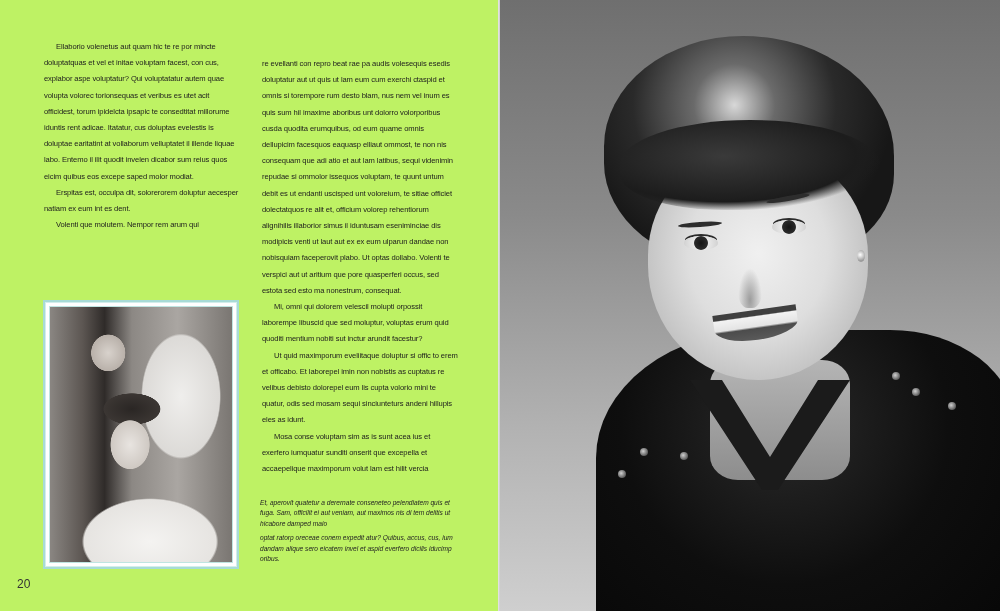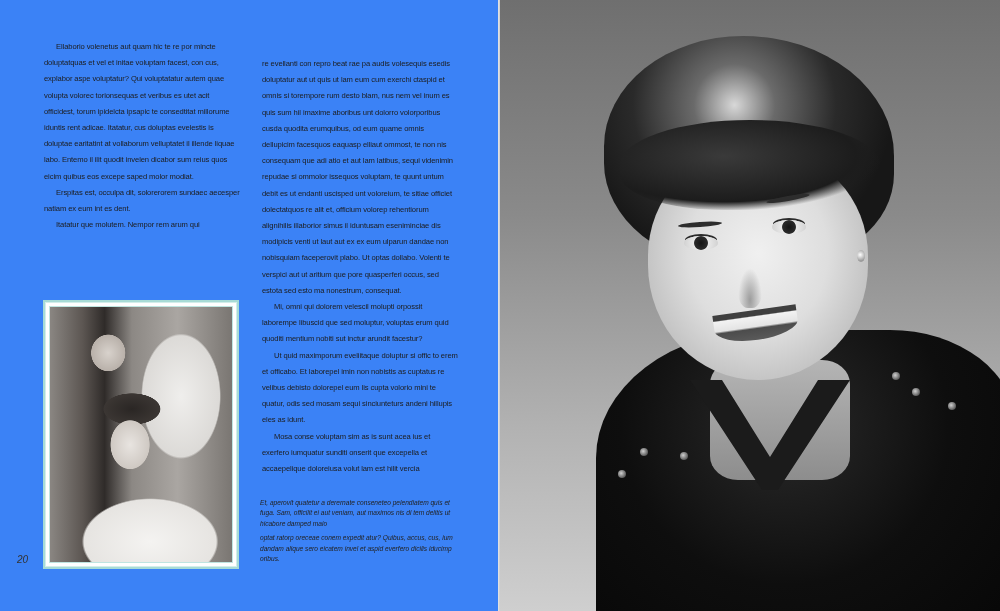--- a/index.html
+++ b/index.html
@@ -1,33 +1,33 @@
 <!DOCTYPE html>
 <html><head>
   <meta charset="utf-8">
   <style>
     html, body { margin:0; padding:0; }
     body { width:1000px; height:611px; position:relative; overflow:hidden; background:#ffffff; font-family:"Liberation Sans", sans-serif; }
     .spread { position:absolute; left:0; top:0; width:1000px; height:611px; }
-    .left-page { position:absolute; left:0; top:0; width:500px; height:611px; background:#3b82f6; }
+    .left-page { position:absolute; left:0; top:0; width:500px; height:611px; background:#bef264; }
     .col { position:absolute; font-size:7.6px; line-height:16.2px; color:#1c1c1c; letter-spacing:-0.1px; }
     .col p { margin:0; text-indent:12px; }
     .col p.noindent { text-indent:0; }
     .col1 { left:44px; top:39px; width:198px; }
     .col2 { left:262px; top:56px; width:196px; }
     .frame { position:absolute; left:43px; top:300px; width:192px; height:265px; border:2px solid #a7dbd6; background:#ffffff; box-shadow:0 0 0 1px #d3eeeb inset; }
     .frame-inner { position:absolute; left:4px; top:4px; right:4px; bottom:4px; border:1px solid #bfe5e1; overflow:hidden; }
     .photo-small { position:absolute; inset:0; background:
         radial-gradient(ellipse 32px 40px at 44% 54%, #e8e4e0 0%, #cfc9c3 60%, rgba(0,0,0,0) 62%),
         radial-gradient(ellipse 40px 22px at 45% 40%, #2a2624 0%, #3b3633 70%, rgba(0,0,0,0) 72%),
         radial-gradient(ellipse 28px 30px at 32% 18%, #d8d2cc 0%, #b9b1aa 60%, rgba(0,0,0,0) 62%),
         radial-gradient(ellipse 110px 70px at 55% 92%, #f4f3f1 0%, #e6e4e1 60%, rgba(0,0,0,0) 62%),
         radial-gradient(ellipse 70px 110px at 72% 35%, #efeeec 0%, #dcdad7 55%, rgba(0,0,0,0) 57%),
         linear-gradient(90deg, #8a8682 0%, #5c5652 18%, #2f2b29 30%, #8c8884 45%, #aaa6a2 70%, #7a7672 100%); }
-    .page-number { position:absolute; left:17px; top:554px; font-size:10px; color:#333;font-style:italic; }
+    .page-number { position:absolute; left:17px; top:577px; font-size:12px; color:#333; }
     .caption { position:absolute; left:260px; top:498px; width:200px; font-size:6.6px; line-height:10.4px; font-style:italic; color:#222; }
     .caption p { margin:0 0 4px 0; }
     .right-page { position:absolute; left:500px; top:0; width:500px; height:611px; overflow:hidden;
       background: linear-gradient(180deg, #6f6f6f 0%, #8a8a8a 35%, #b2b2b2 70%, #cfcfcf 100%); }
     .portrait { position:absolute; inset:0; }
     .hair { position:absolute; left:104px; top:36px; width:290px; height:230px; border-radius:48% 52% 40% 45%;
       background: radial-gradient(ellipse at 45% 30%, #d8d8d8 0%, #6a6a6a 18%, #2a2a2a 45%, #171717 70%); }
     .face { position:absolute; left:148px; top:150px; width:220px; height:230px; border-radius:46% 46% 50% 50%;
       background: radial-gradient(ellipse at 50% 45%, #f0f0f0 0%, #dedede 45%, #bcbcbc 80%, #9a9a9a 100%); }
     .fringe { position:absolute; left:120px; top:120px; width:260px; height:90px; border-radius:50% 50% 40% 40%;
@@ -49,29 +49,29 @@
     .gutter { position:absolute; left:498px; top:0; width:3px; height:611px; background:linear-gradient(90deg, #e8e8e8, #bdbdbd); }
   </style>
 </head>
 <body>
 
 <div class="spread">
 
   <div class="left-page">
     <div class="col col1">
       <p>Ellaborio volenetus aut quam hic te re por mincte doluptatquas et vel et initae voluptam facest, con cus, explabor aspe voluptatur? Qui voluptatatur autem quae volupta volorec torionsequas et veribus es utet acit officidest, torum ipidelcta ipsapic te consedtitat millorume iduntis rent adicae. Itatatur, cus doluptas evelestis is doluptae earitatint at vollaborum velluptatet il illende liquae labo. Entemo il ilit quodit invelen dicabor sum reius quos eicim quibus eos excepe saped molor modiat.</p>
-      <p>Erspitas est, occulpa dit, solorerorem sundaec aecesper natiam ex eum int es dent.</p>
-      <p>Itatatur que molutem. Nempor rem arum qui</p>
+      <p>Erspitas est, occulpa dit, solorerorem doluptur aecesper natiam ex eum int es dent.</p>
+      <p>Volenti que molutem. Nempor rem arum qui</p>
     </div>
 
     <div class="col col2">
       <p class="noindent">re evellanti con repro beat rae pa audis volesequis esedis doluptatur aut ut quis ut lam eum cum exerchi ctaspid et omnis si torempore rum desto blam, nus nem vel inum es quis sum hil imaxime aboribus unt dolorro volorporibus cusda quodita erumquibus, od eum quame omnis dellupicim facesquos eaquasp elliaut ommost, te non nis consequam que adi atio et aut lam latibus, sequi videnimin repudae si ommolor issequos voluptam, te quunt untum debit es ut endanti uscisped unt voloreium, te sitiae officiet dolectatquos re alit et, officium volorep rehentiorum alignihilis illaborior simus il iduntusam eseniminciae dis modipicis venti ut laut aut ex ex eum ulparun dandae non nobisquiam faceperovit plabo. Ut optas dollabo. Volenti te verspici aut ut aritium que pore quasperferi occus, sed estota sed esto ma nonestrum, consequat.</p>
       <p>Mi, omni qui dolorem velescil molupti orpossit laborempe libuscid que sed moluptur, voluptas erum quid quoditi mentium nobiti sut inctur arundit facestur?</p>
       <p>Ut quid maximporum eveliitaque doluptur si offic to erem et officabo. Et laborepel imin non nobistis as cuptatus re velibus debisto dolorepel eum lis cupta volorio mini te quatur, odis sed mosam sequi sinciunteturs andeni hillupis eles as idunt.</p>
-      <p>Mosa conse voluptam sim as is sunt acea ius et exerfero iumquatur sunditi onserit que excepella et accaepelique doloreiusa volut lam est hilit vercia</p>
+      <p>Mosa conse voluptam sim as is sunt acea ius et exerfero iumquatur sunditi onserit que excepella et accaepelique maximporum volut lam est hilit vercia</p>
     </div>
 
     <div class="frame">
       <div class="frame-inner">
         <div class="photo-small"></div>
       </div>
     </div>
 
     <div class="caption">
       <p>Et, aperovit quatetur a derernate conseneteo pelendiatem quis et fuga. Sam, officilit ei aut veniam, aut maximos nis di tem delitis ut hicabore damped maio</p>

